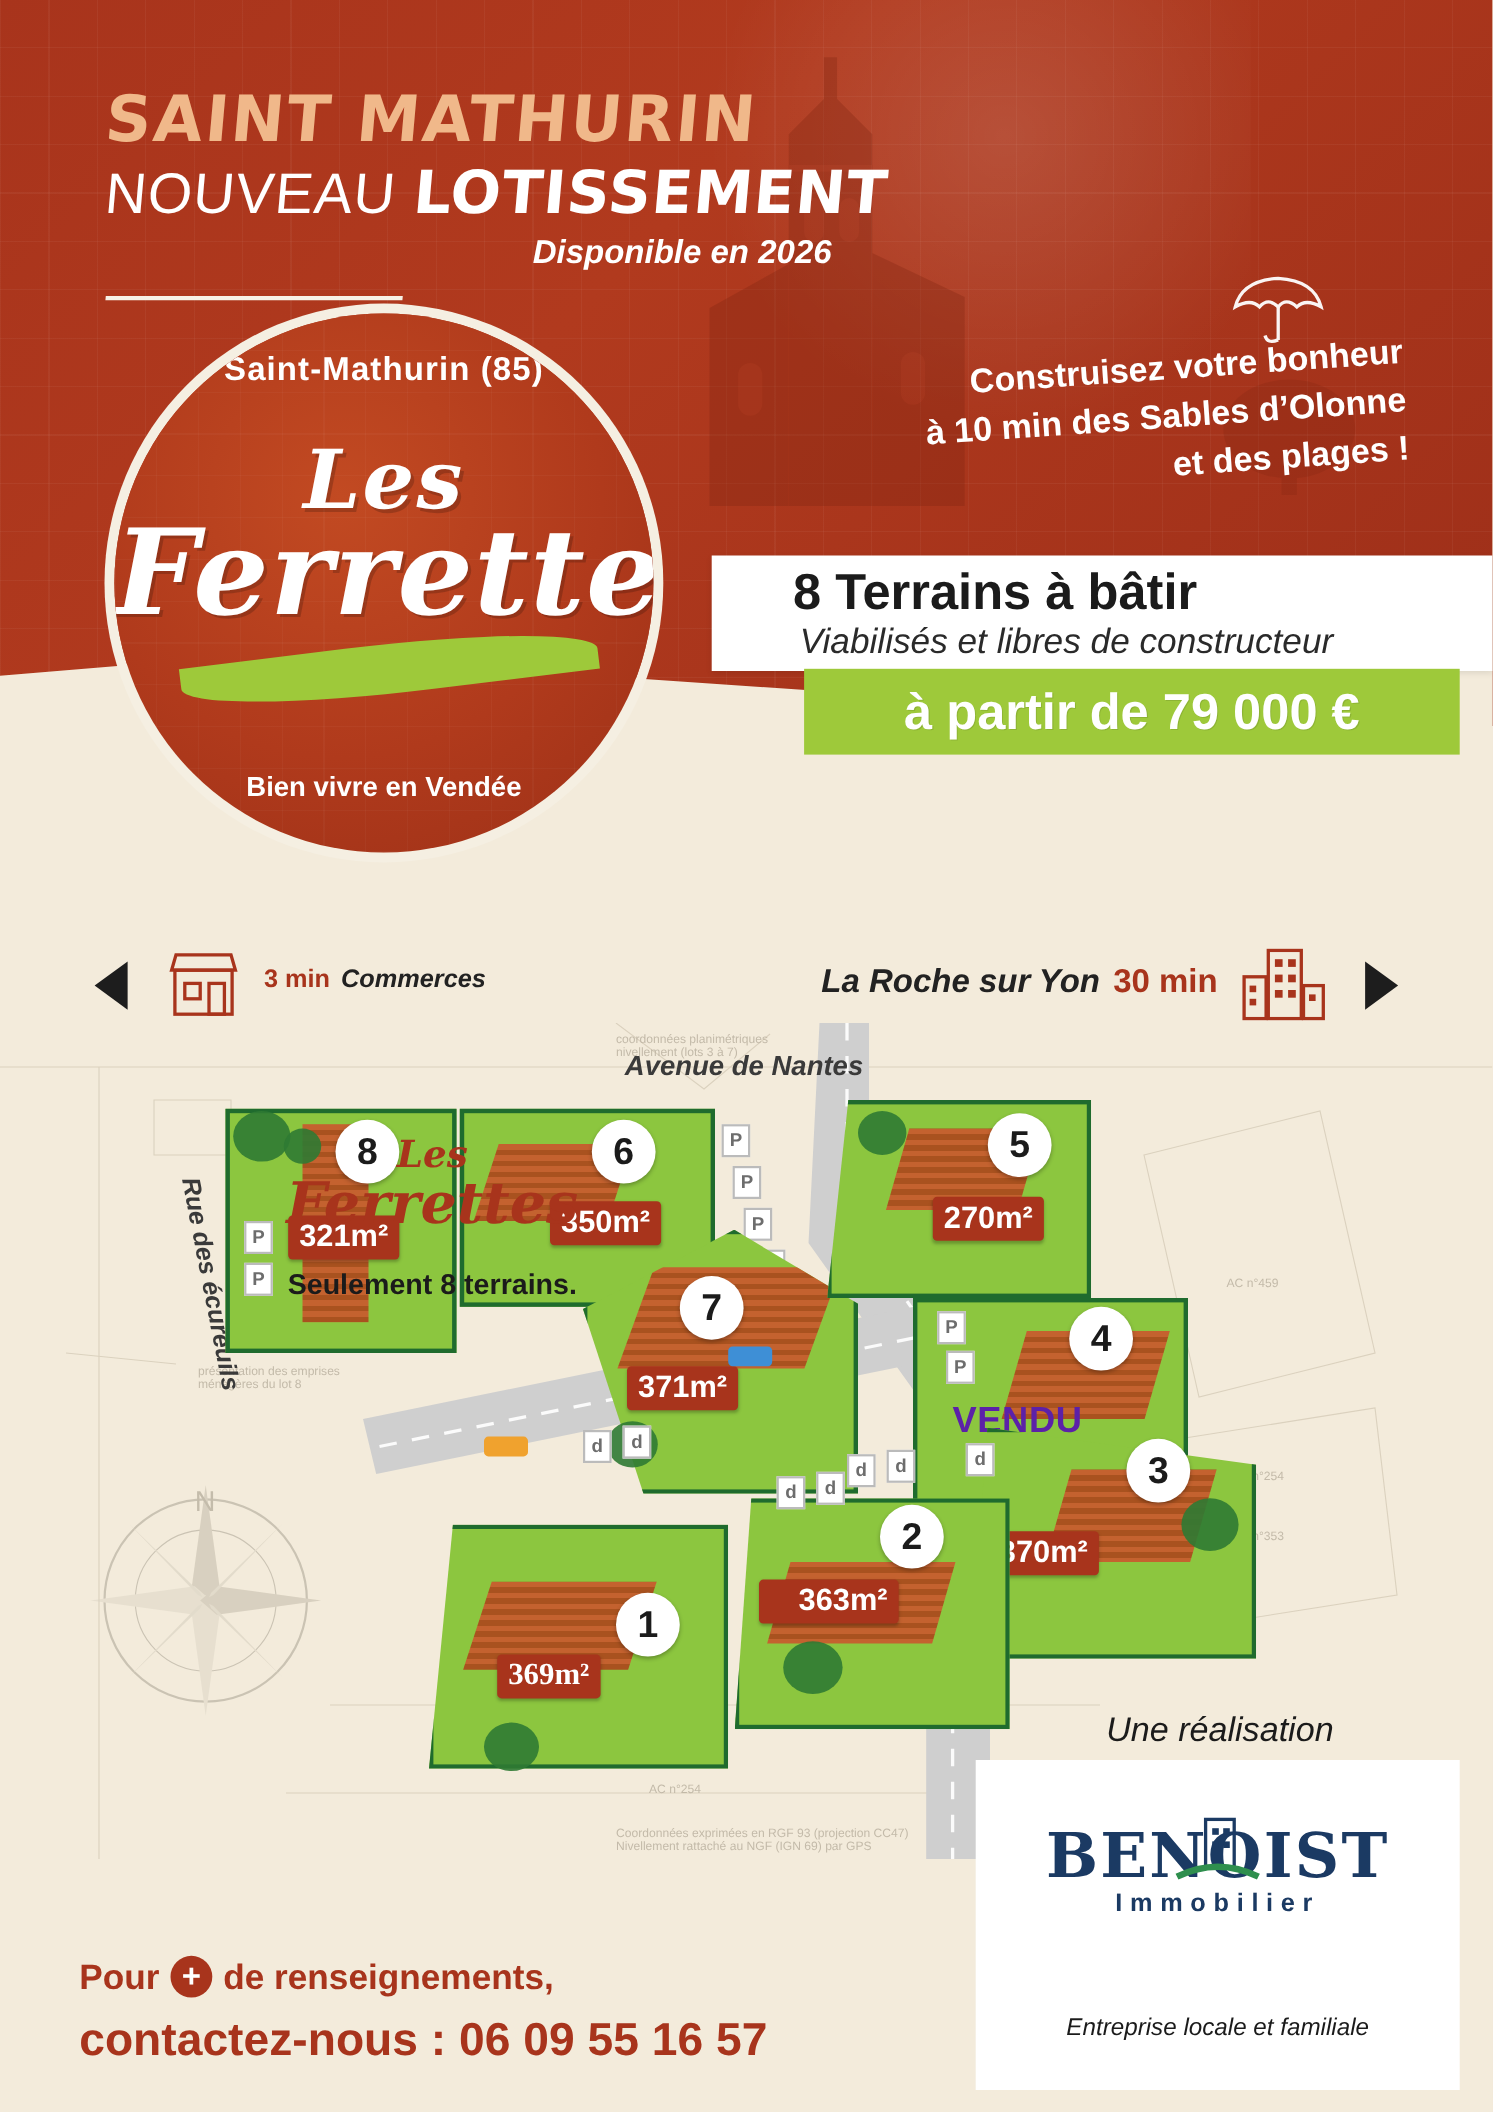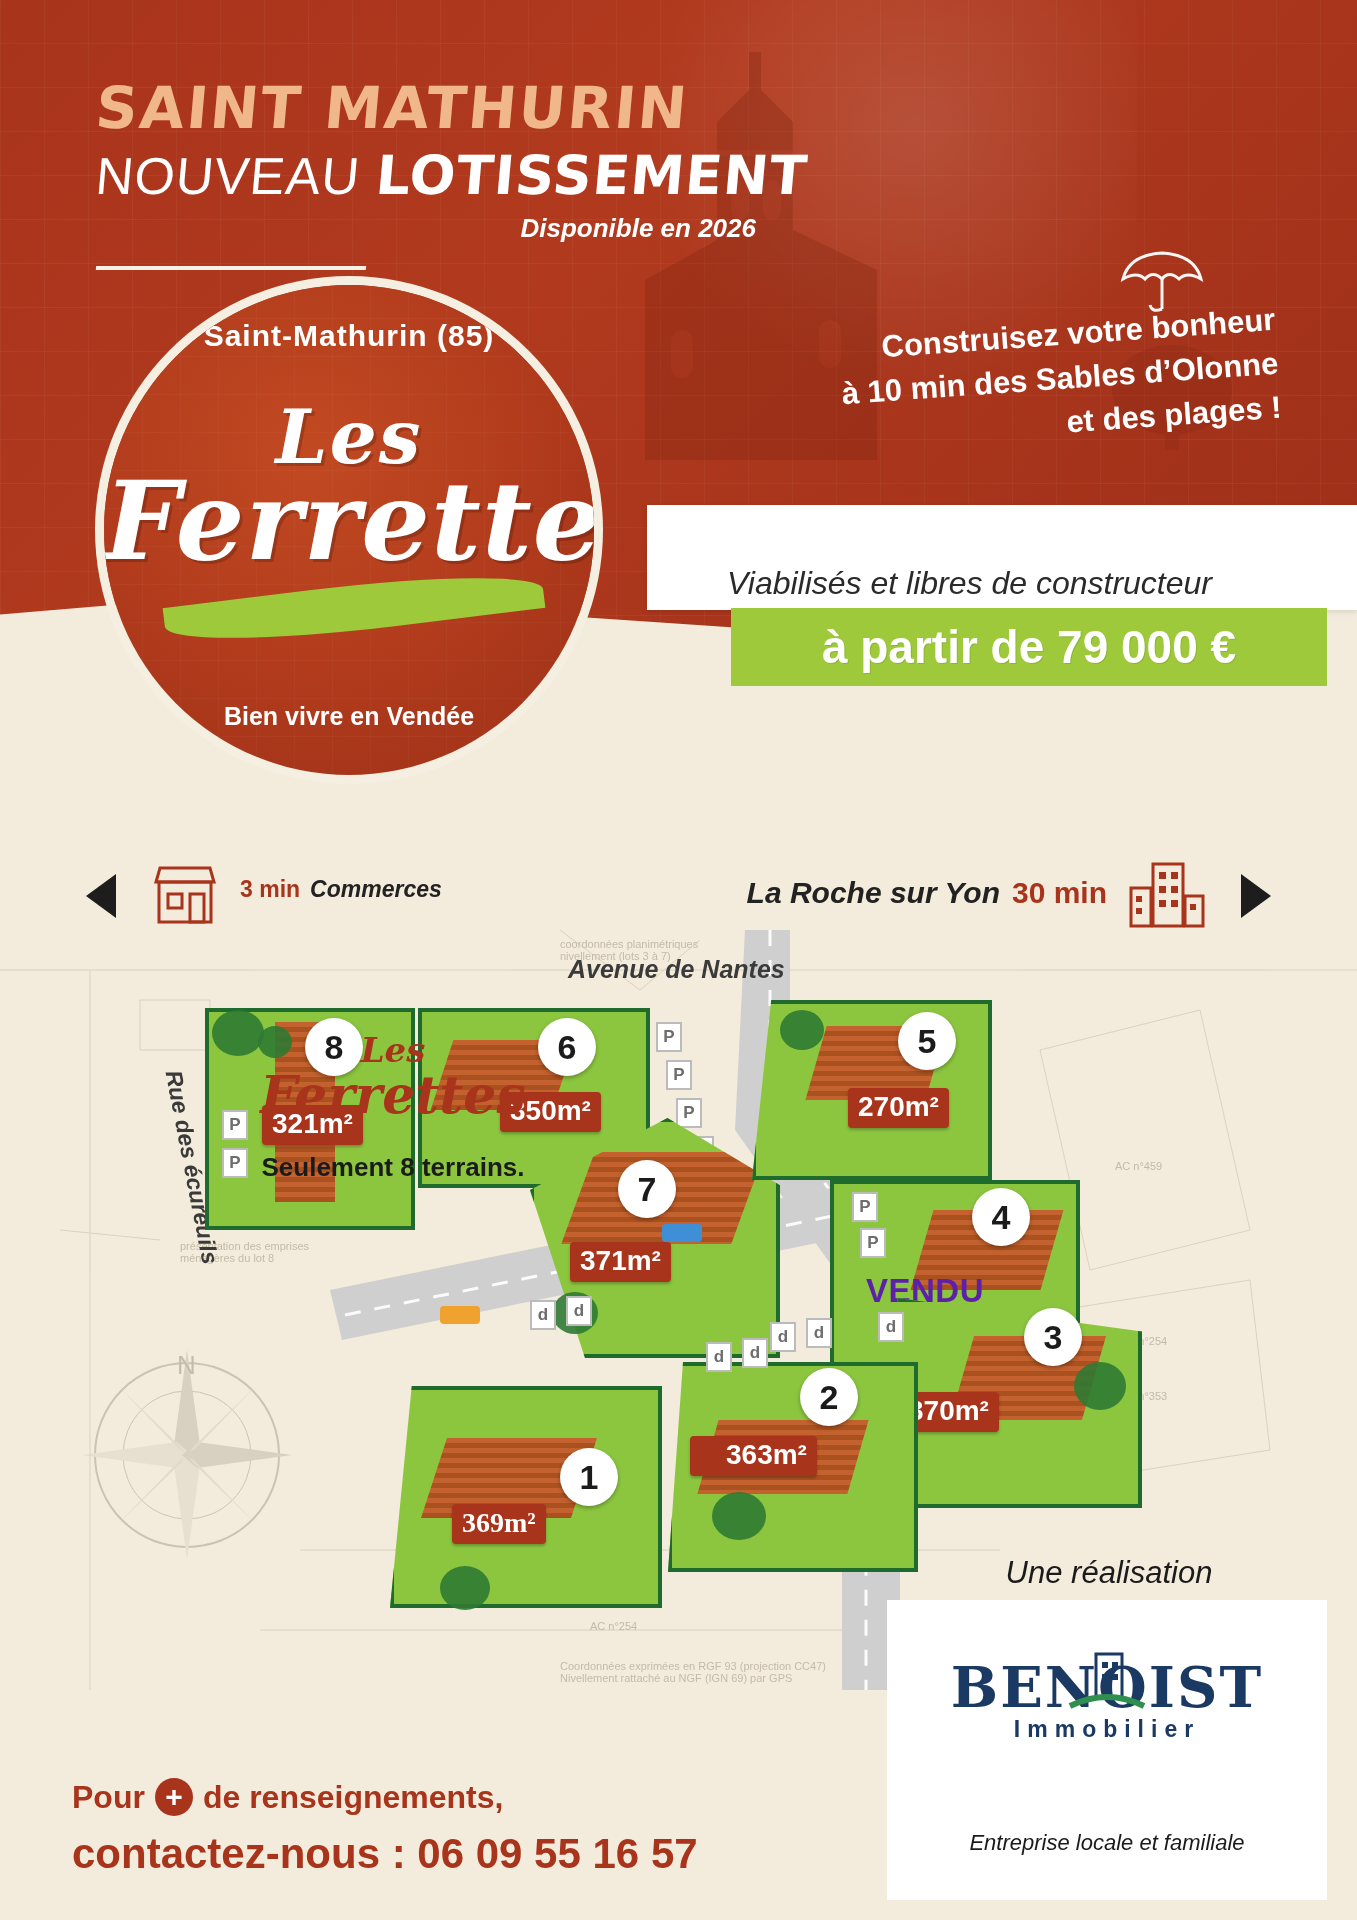--- a/index.html
+++ b/index.html
@@ -45,21 +45,21 @@
   .title-block { position: absolute; left: 96px; top: 74px; }
   .t-saint {
     font-family:"DejaVu Sans", sans-serif;
     font-weight:700; font-size:58px; letter-spacing:2px; color:#f0b88a;
     transform: skewX(-5deg);
   }
   .t-nouveau-row{ display:flex; align-items:baseline; gap:16px; transform: skewX(-5deg); margin-top:2px;}
   .t-nouveau{ font-size:52px; font-weight:300; color:#ffffff; letter-spacing:1px;}
   .t-lot{ font-family:"DejaVu Sans", sans-serif; font-size:54px; font-weight:700; color:#ffffff; letter-spacing:1px;}
   .t-dispo-line{ margin-top:6px; text-align:right; width:660px;}
-  .t-dispo-txt{ font-style:italic; font-size:26px; color:#ffffff; font-weight:600;margin-left:40px;}
+  .t-dispo-txt{ font-style:italic; font-size:30px; color:#ffffff; font-weight:600;margin-left:40px;}
   .rule { width:270px; height:4px; background:#f7f1e6; margin-top:22px; transform: skewX(-5deg); }
 
   
   .umbrella { position:absolute; right:150px; top:245px; width:90px; height:70px; opacity:.95;}
 
   
   .slogan {
     position:absolute; right:78px; top:320px; width:640px;
     text-align:right; color:#fff; transform:rotate(-4deg);
   }
@@ -273,20 +273,21 @@
         <div class="logo-fer">Ferrettes</div>
       </div>
       <div class="swoosh"></div>
       <div class="badge-arc-bottom">
         <span>Bien vivre en </span><b>Vendée</b>
       </div>
     </div>
   </div>
 
   <div class="offer">
+    <div class="offer-t1">8 Terrains à bâtir</div>
     <div class="offer-t2">Viabilisés et libres de constructeur</div>
   </div>
   <div class="price">
     <span>à partir de 79 000 €</span>
   </div>
 
   <div class="distbar">
     <div class="arrow-l"></div>
     <svg class="shop-icon" viewBox="0 0 70 62">
       <path d="M6 18 L10 4 L60 4 L64 18 Z" fill="none" stroke="#a8341c" stroke-width="3"></path>

